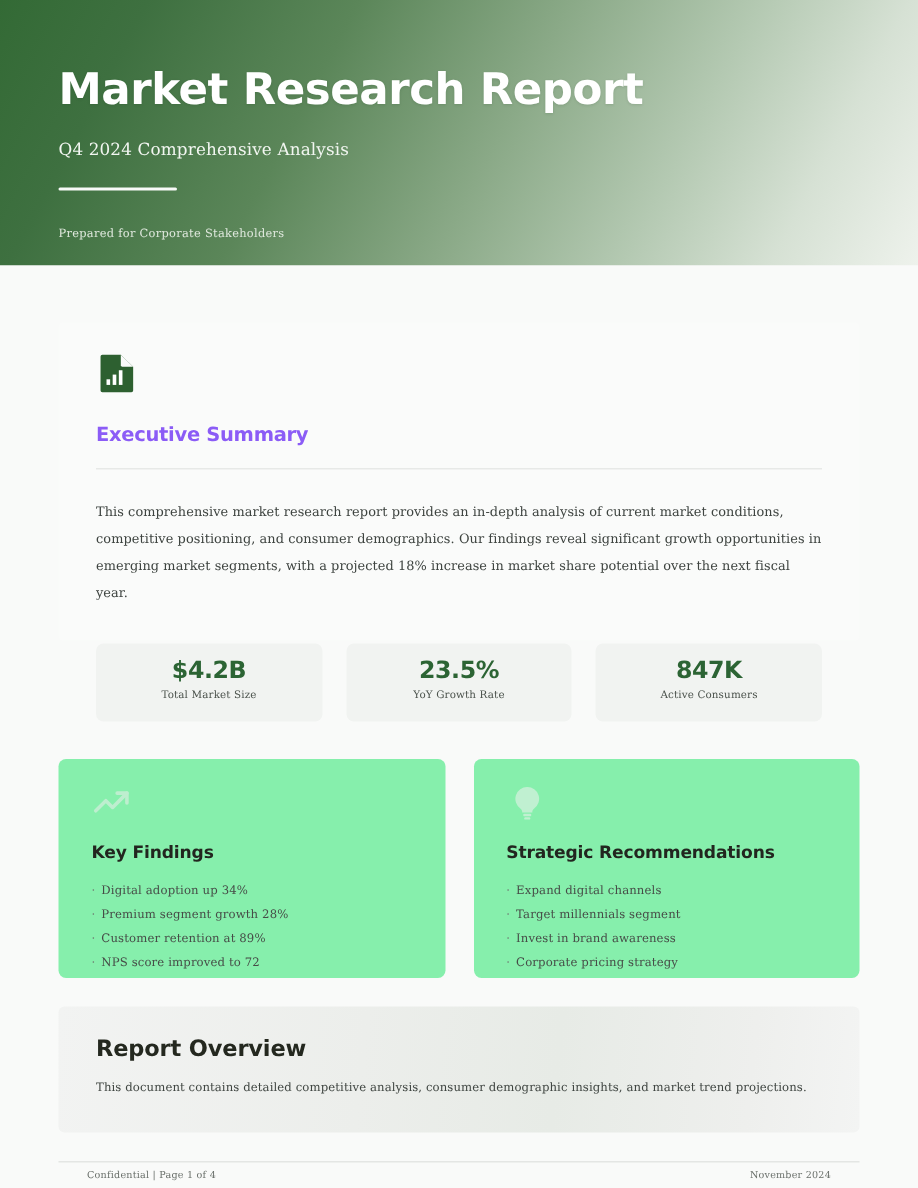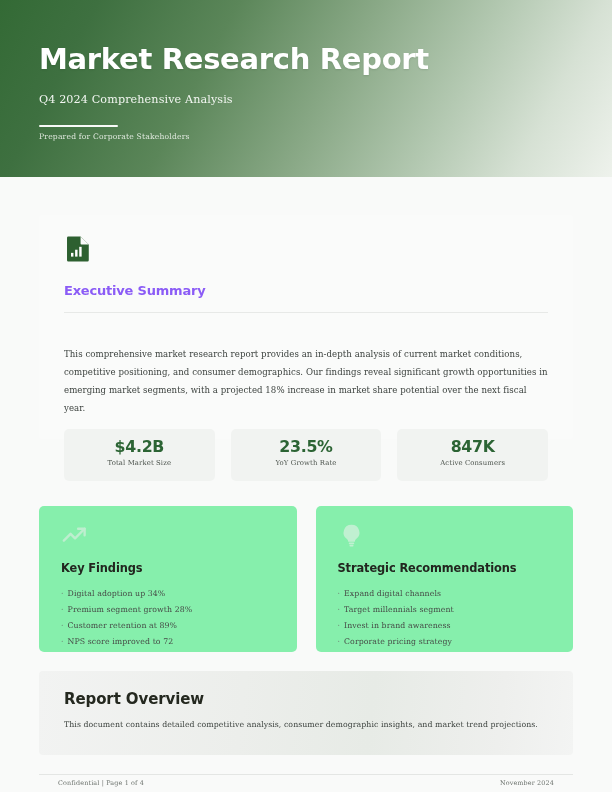--- a/index.html
+++ b/index.html
@@ -63,21 +63,21 @@
   .title-rule {
     margin-top: 19px;
     width: 79px;
     height: 2.6px;
     background: #ffffff;
     border-radius: 2px;
     opacity: 0.96;
   }
 
   .prepared-for {
-    margin-top: 5px;
+    margin-top: 24px;
     font-family: "DejaVu Serif", serif;
     font-size: 7.6px;
     color: #dfe8dd;
     letter-spacing: 0.2px;
   }
 
   
   .page-body {
     position: absolute;
     top: 177px; left: 0;
@@ -114,21 +114,21 @@
   }
 
   .section-rule {
     margin-top: 13px;
     width: 100%;
     height: 1px;
     background: #e7e9e7;
   }
 
   .exec-paragraph {
-    margin-top: 32px;
+    margin-top: 20px;
     font-family: "DejaVu Serif", serif;
     font-size: 8.6px;
     line-height: 2.1;
     color: #3e4440;
     letter-spacing: 0.05px;
     text-align: left;
   }
 
   
   .metrics-row {

